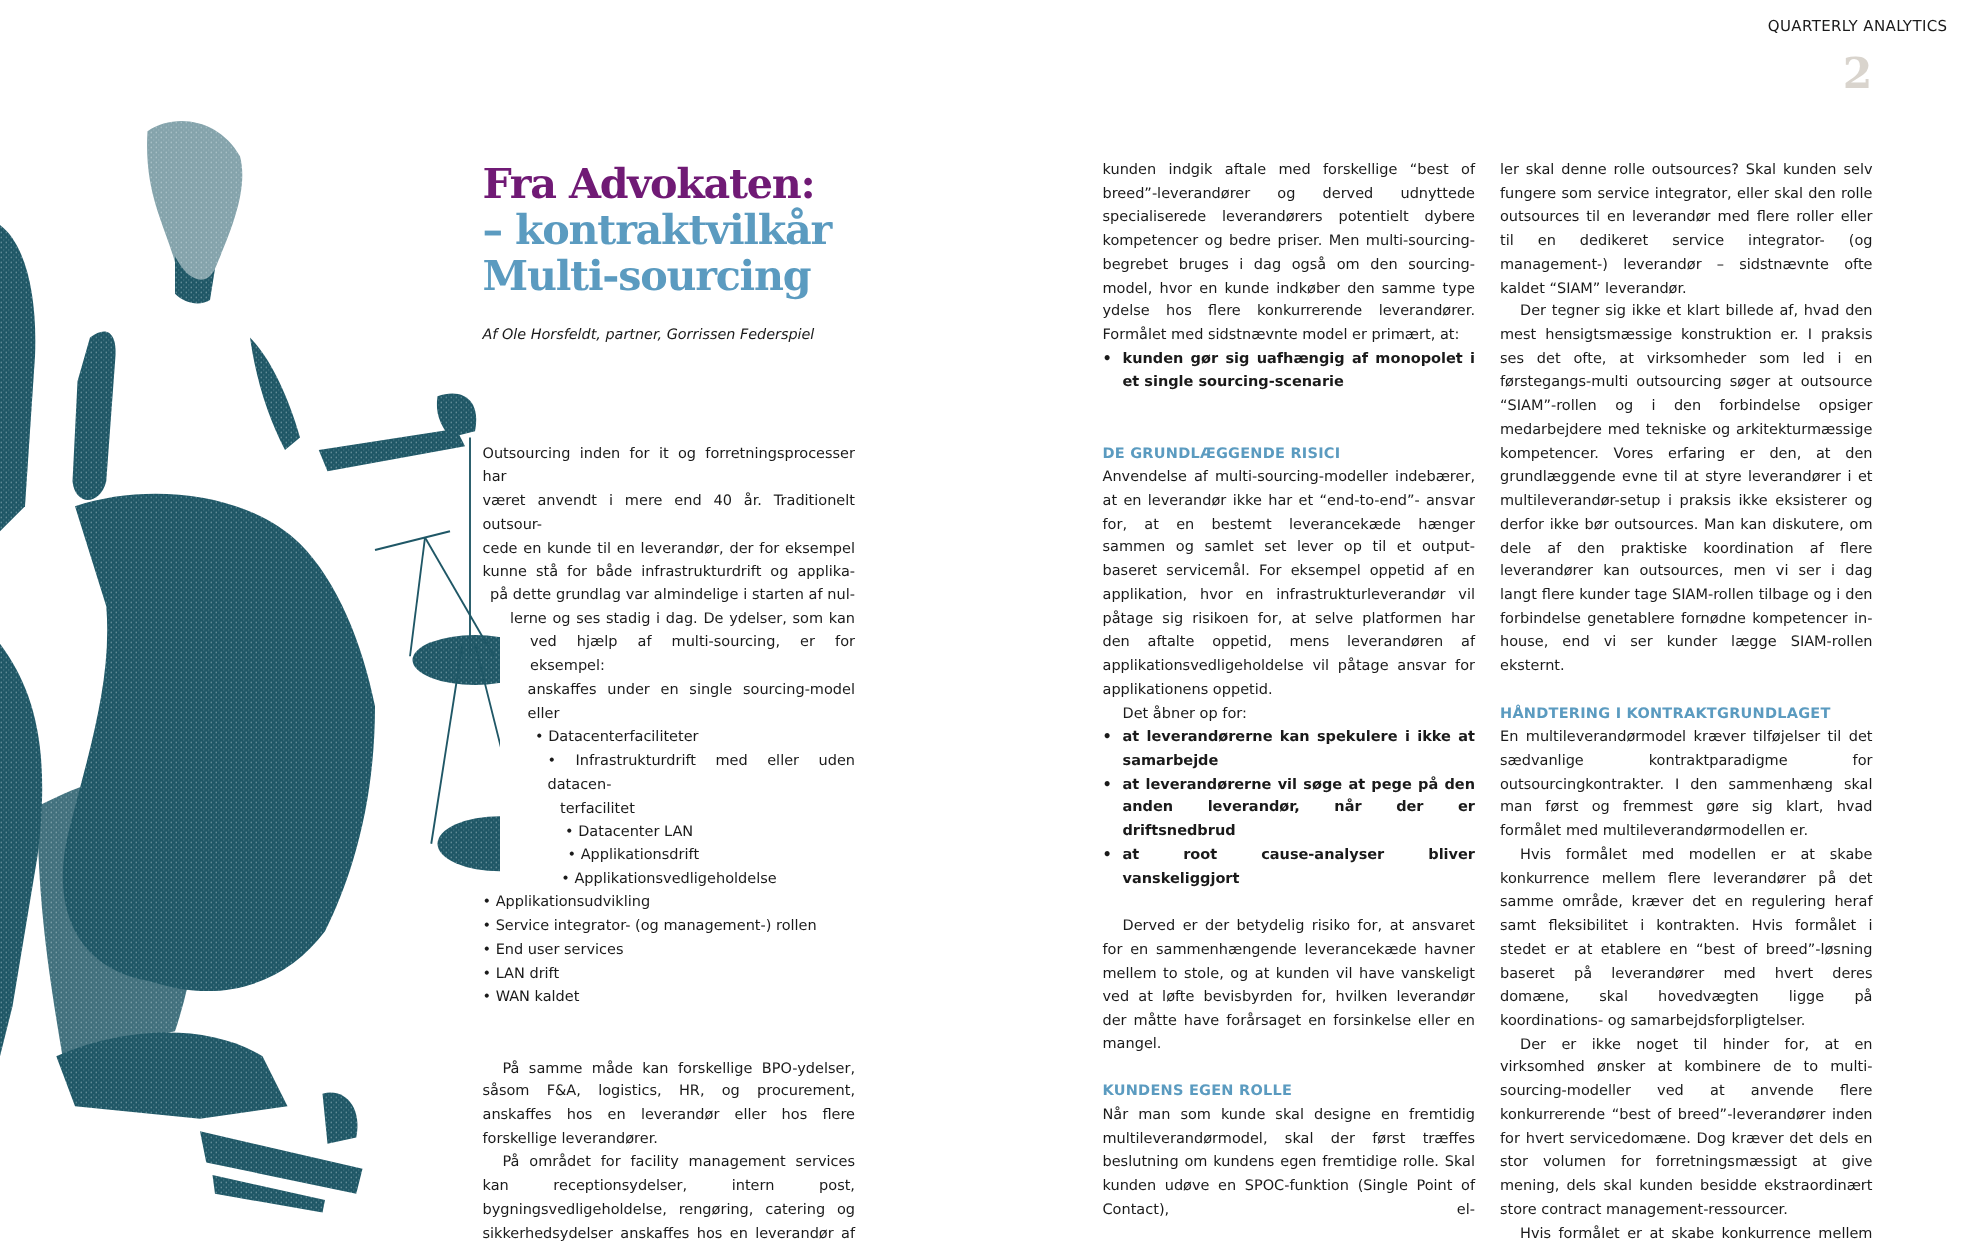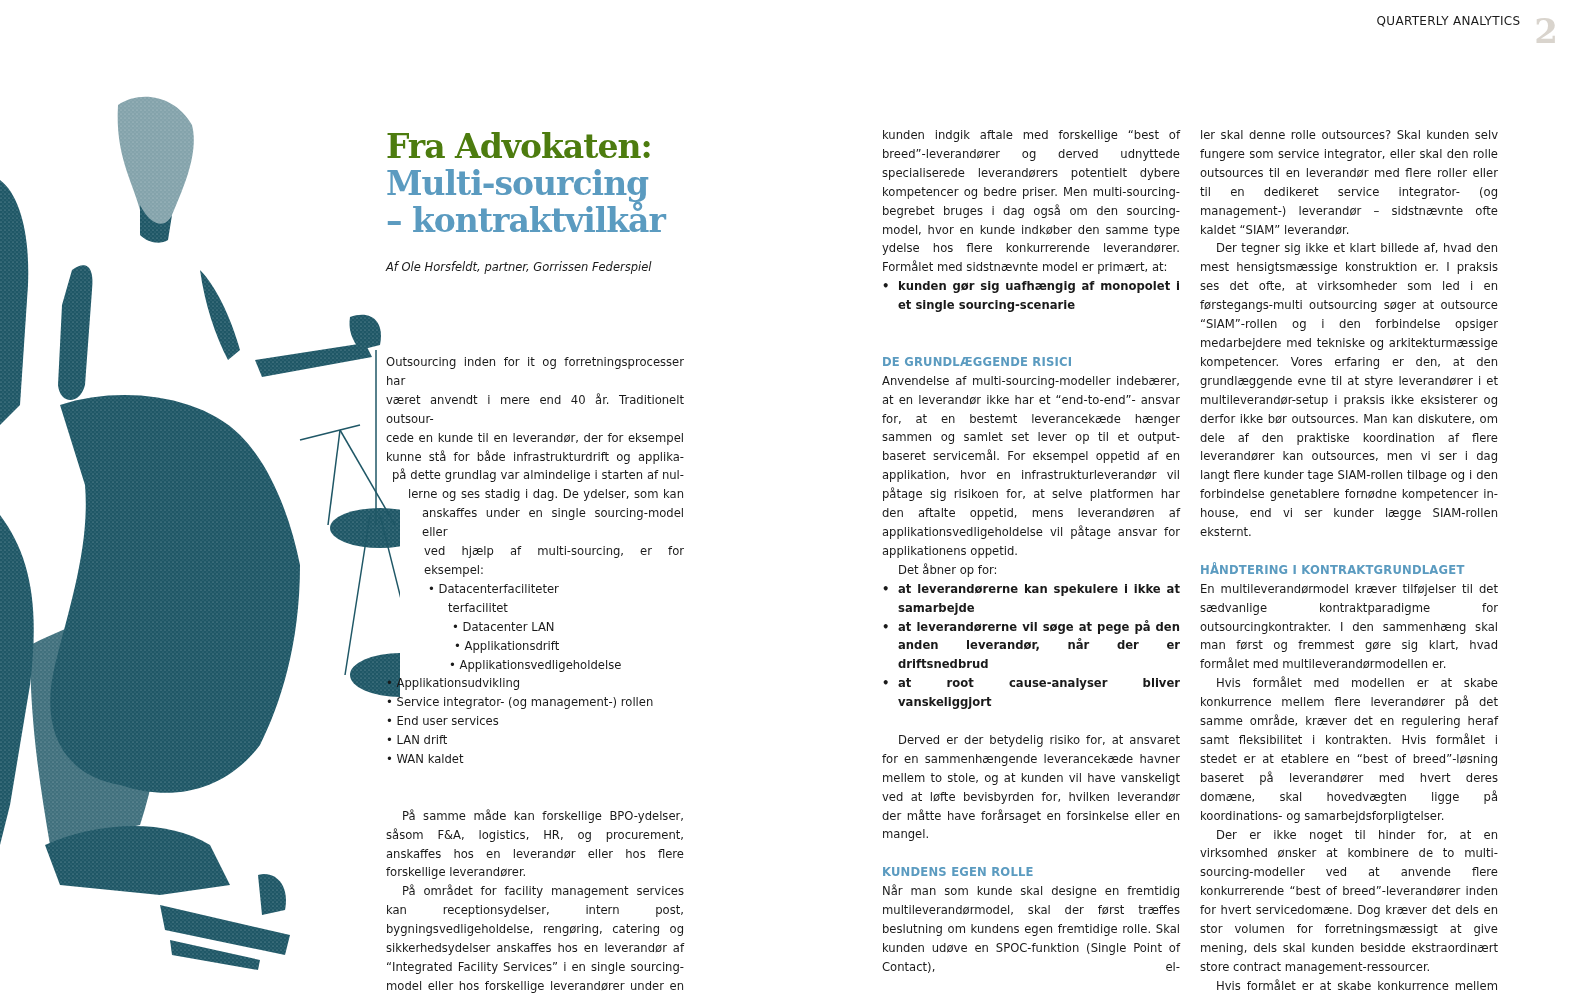--- a/index.html
+++ b/index.html
@@ -3,37 +3,37 @@
 <meta charset="utf-8">
 <style>
   html, body { margin: 0; padding: 0; }
   body {
     width: 1574px; height: 999px; position: relative; overflow: hidden;
     background: #ffffff; color: #1a1a1a;
     font-family: "DejaVu Sans", sans-serif;
   }
   .running-head {
     position: absolute; top: 14px; right: 16px;
-    display: flex; gap: 14px;
+    display: flex; align-items: center; gap: 14px; flex-direction: column;
   }
   .running-head .section {
     font-size: 12px; letter-spacing: 0.3px; color: #1a1a1a;
   }
   .running-head .page-no {
     font-family: "DejaVu Serif", serif; font-size: 34px; font-weight: bold;
     color: #d9d4cd; line-height: 1;
   }
   .illustration { position: absolute; left: 0; top: 85px; width: 400px; height: 890px; }
 
   .title-block { position: absolute; left: 386px; top: 128px; width: 340px; }
   .title-block .kicker, .title-block .headline {
     font-family: "DejaVu Serif", serif; font-size: 33px; line-height: 37px;
     letter-spacing: -1px; margin: 0;
   }
-  .title-block .kicker { color: #4d7c0f; }
+  .title-block .kicker { color: #701a75; }
   .title-block .headline { color: #5b9bc0; }
   .byline {
     position: absolute; left: 386px; top: 260px;
     font-size: 11.5px; font-style: italic; color: #1a1a1a; text-align: right;
   }
 
   .col {
     position: absolute; font-size: 11.6px; line-height: 18.9px;
     text-align: justify; color: #1a1a1a;
   }
@@ -101,35 +101,36 @@
     <line x1="300" y1="355" x2="360" y2="340"></line>
     <line x1="340" y1="345" x2="328" y2="440"></line>
     <line x1="340" y1="345" x2="395" y2="440"></line>
     <line x1="370" y1="430" x2="345" y2="590"></line>
     <line x1="380" y1="430" x2="420" y2="590"></line>
   </g>
 </svg>
 
 <div class="title-block">
   <h1 class="kicker">Fra Advokaten:</h1>
+  <h1 class="headline">– kontraktvilkår</h1>
   <h1 class="headline">Multi-sourcing</h1>
-  <h1 class="headline">– kontraktvilkår</h1>
 </div>
 <div class="byline">Af Ole Horsfeldt, partner, Gorrissen Federspiel</div>
 
 <div class="col col1">
   <p>Outsourcing inden for it og forretningsprocesser har</p>
   <p style="text-align-last:justify">været anvendt i mere end 40 år. Traditionelt outsour-</p>
   <p style="text-align-last:justify">cede en kunde til en leverandør, der for eksempel</p>
   <p style="text-align-last:justify">kunne stå for både infrastrukturdrift og applika-</p>
   <p style="text-align-last:justify;padding-left:6px">på dette grundlag var almindelige i starten af nul-</p>
   <p style="text-align-last:justify;padding-left:22px">lerne og ses stadig i dag. De ydelser, som kan</p>
+  <p style="padding-left:38px">ved hjælp af multi-sourcing, er for eksempel:</p>
   <p style="text-align-last:justify;padding-left:36px">anskaffes under en single sourcing-model eller</p>
-  <p style="padding-left:38px">ved hjælp af multi-sourcing, er for eksempel:</p>
   <p style="padding-left:42px" class="bul"><span>Datacenterfaciliteter</span></p>
+  <p style="padding-left:52px" class="bul"><span>Infrastrukturdrift med eller uden datacen-</span></p>
   <p style="padding-left:62px"><span>terfacilitet</span></p>
   <p style="padding-left:66px" class="bul"><span>Datacenter LAN</span></p>
   <p style="padding-left:68px" class="bul"><span>Applikationsdrift</span></p>
   <p style="padding-left:63px" class="bul"><span>Applikationsvedligeholdelse</span></p>
   <p class="bul"><span>Applikationsudvikling</span></p>
   <p class="bul"><span>Service integrator- (og management-) rollen</span></p>
   <p class="bul"><span>End user services</span></p>
   <p class="bul"><span>LAN drift</span></p>
   <p class="bul"><span>WAN kaldet</span></p>
   <div class="gap"></div>

